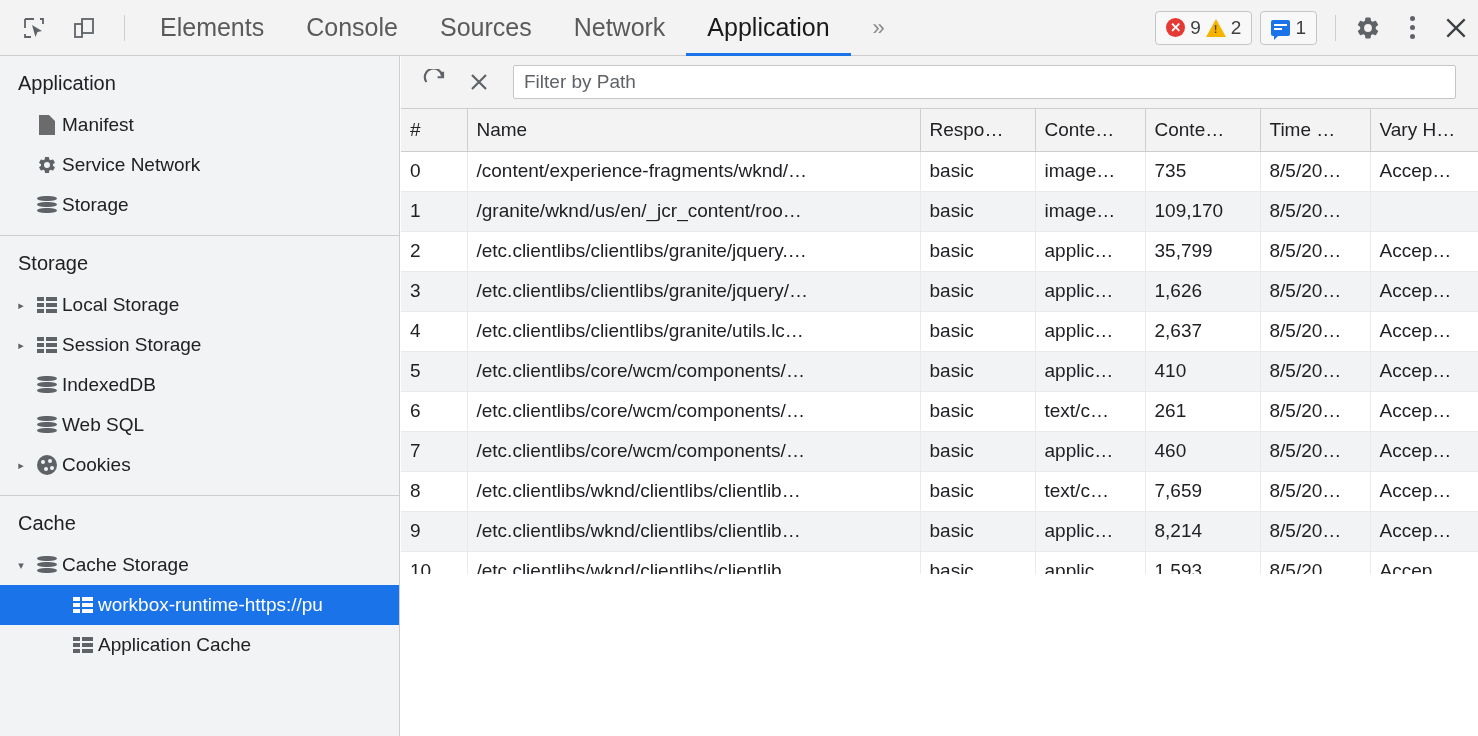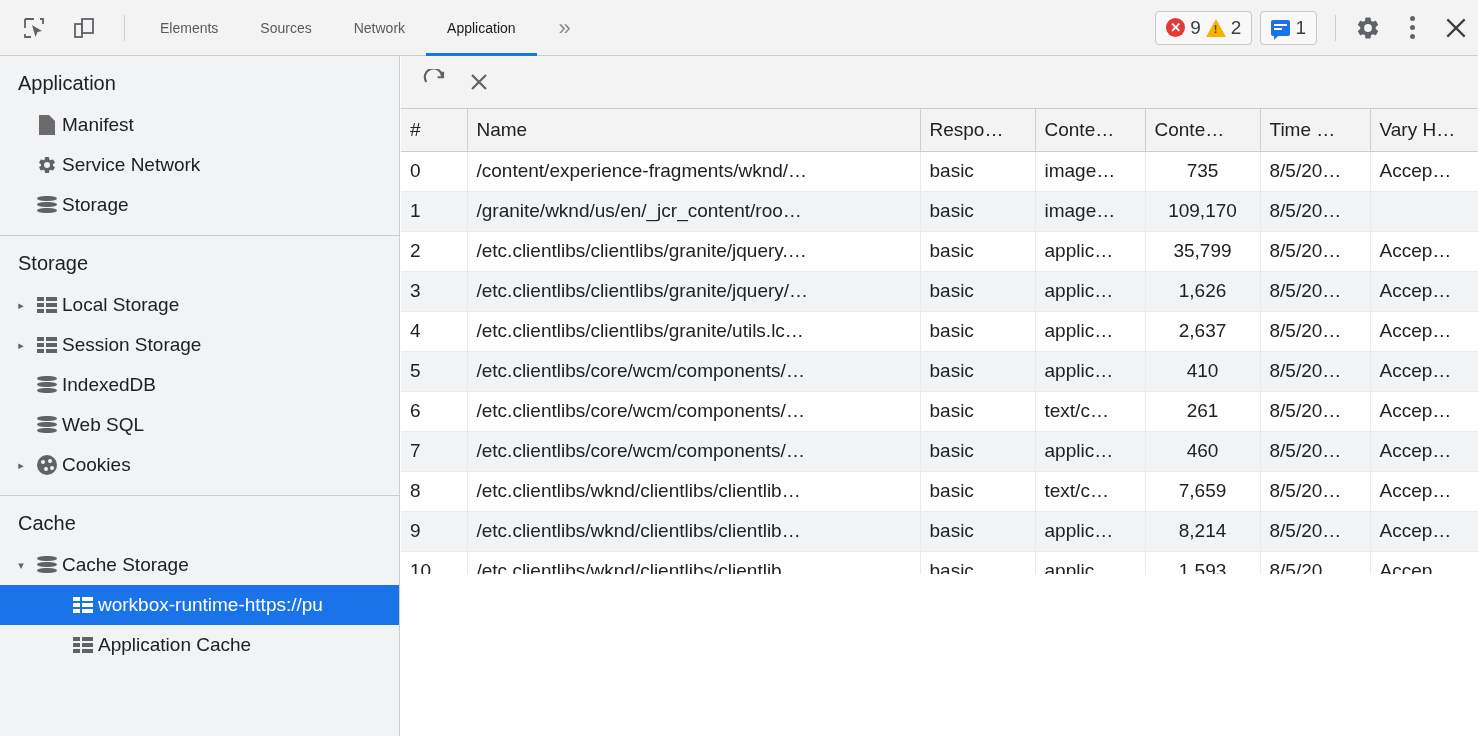--- a/index.html
+++ b/index.html
@@ -24,21 +24,21 @@
     border-radius: 3px; cursor: pointer;
   }
   .tb-icon-btn:first-child { margin-left: 12px; }
   .tb-sep {
     width: 1px; height: 26px; background: #cdcdcd; margin: 0 14px 0 18px;
   }
   .tab-strip { display: flex; align-items: stretch; height: 56px; }
   .dt-tab {
     display: flex; align-items: center; justify-content: center;
     padding: 0 21px; height: 56px;
-    font-size: 14px; color: #5a5a5a; cursor: pointer;
+    font-size: 25px; color: #5a5a5a; cursor: pointer;
     position: relative; white-space: nowrap;
   }
   .dt-tab.active { color: #1a1a1a; }
   .dt-tab.active::after {
     content: ""; position: absolute; left: 0; right: 0; bottom: 0;
     height: 3px; background: #1a73e8;
   }
   .chevrons {
     display: flex; align-items: center; justify-content: center;
     width: 56px; height: 56px; cursor: pointer;
@@ -200,21 +200,21 @@
   }
   table.dg tbody tr:nth-child(even) { background: #f2f3f4; }
   table.dg tbody tr:nth-child(odd) { background: #ffffff; }
   .col-idx { width: 66px; }
   .col-name { width: 453px; }
   .col-resp { width: 115px; }
   .col-ctype { width: 110px; }
   .col-clen { width: 115px; text-align: right; }
   .col-time { width: 110px; }
   .col-vary { width: 128px; margin-left: 41px; }
-  td.num { text-align: center; }
+  td.num { text-align: left; }
   .grid-bottom-edge {
     position: absolute; left: 0; right: 0; top: 505px; height: 12px;
     background: #f3f3f3; border-top: 1px solid #cdcdcd;
     border-bottom: 1px solid #cdcdcd;
   }
   .preview-pane {
     position: absolute; left: 0; right: 0; top: 518px; bottom: 0;
     background: #ffffff;
   }
 </style>
@@ -235,20 +235,23 @@
       <rect x="10" y="3" width="11" height="14" fill="none" stroke="#5f6368" stroke-width="1.8"></rect>
       <rect x="3" y="8" width="7" height="13" fill="none" stroke="#5f6368" stroke-width="1.8"></rect>
     </svg>
   </div>
 
   <div class="tb-sep"></div>
 
   <div class="tab-strip">
     <div class="dt-tab">
         <span>Elements</span>
+      </div>
+    <div class="dt-tab">
+        <span>Console</span>
       </div>
     <div class="dt-tab">
         <span>Sources</span>
       </div>
     <div class="dt-tab">
         <span>Network</span>
       </div>
     <div class="dt-tab active">
         <span>Application</span>
       </div>
@@ -459,20 +462,21 @@
       <svg width="26" height="26" viewBox="0 0 24 24">
         <path d="M18.6 6.8A8 8 0 104 12" fill="none" stroke="#5f6368" stroke-width="2"></path>
         <path d="M19.4 2.6 V7.6 H14.4" fill="none" stroke="#5f6368" stroke-width="2"></path>
       </svg>
     </div>
     <div class="fb-btn">
       <svg width="24" height="24" viewBox="0 0 24 24">
         <path d="M5 5 L19 19 M19 5 L5 19" stroke="#5f6368" stroke-width="2.2" fill="none"></path>
       </svg>
     </div>
+    <input class="filter-input" type="text" placeholder="Filter by Path" style="">
   </div>
 
   <div class="grid-wrap">
     <table class="dg">
       <thead>
         <tr>
           <th class="col-idx">#</th>
           <th class="col-name">Name</th>
           <th class="col-resp">Respo…</th>
           <th class="col-ctype">Conte…</th>

